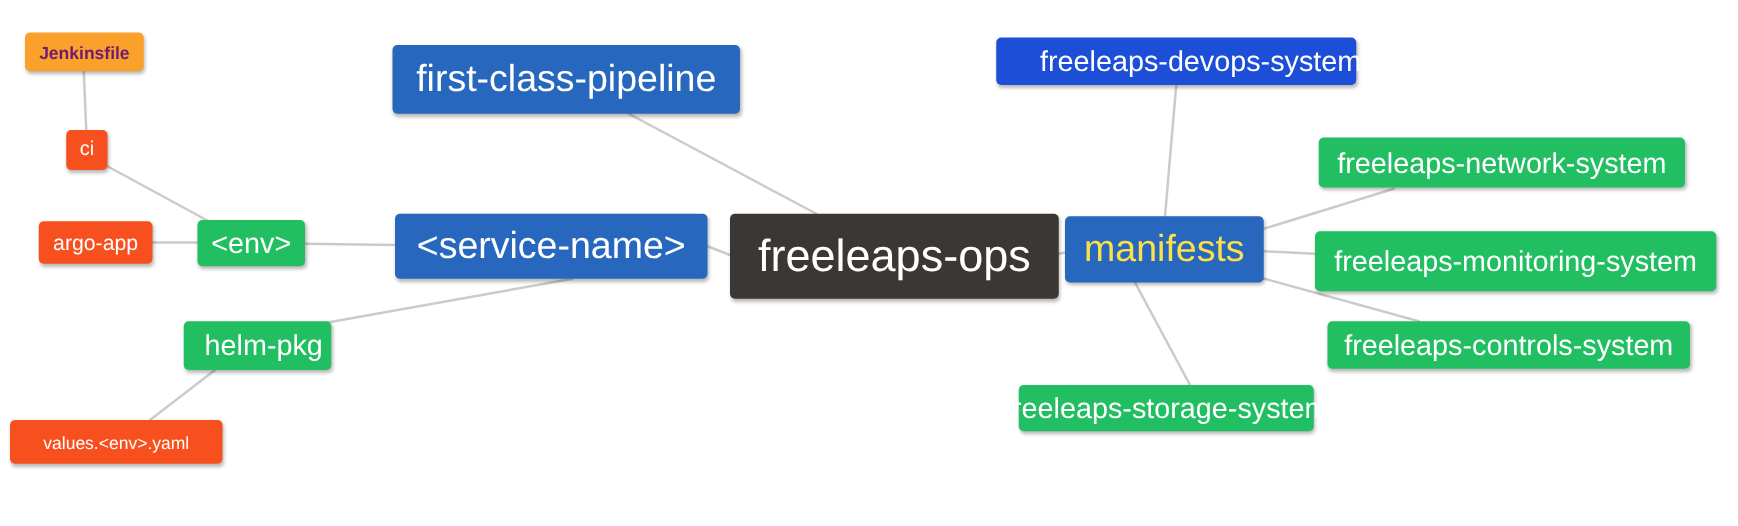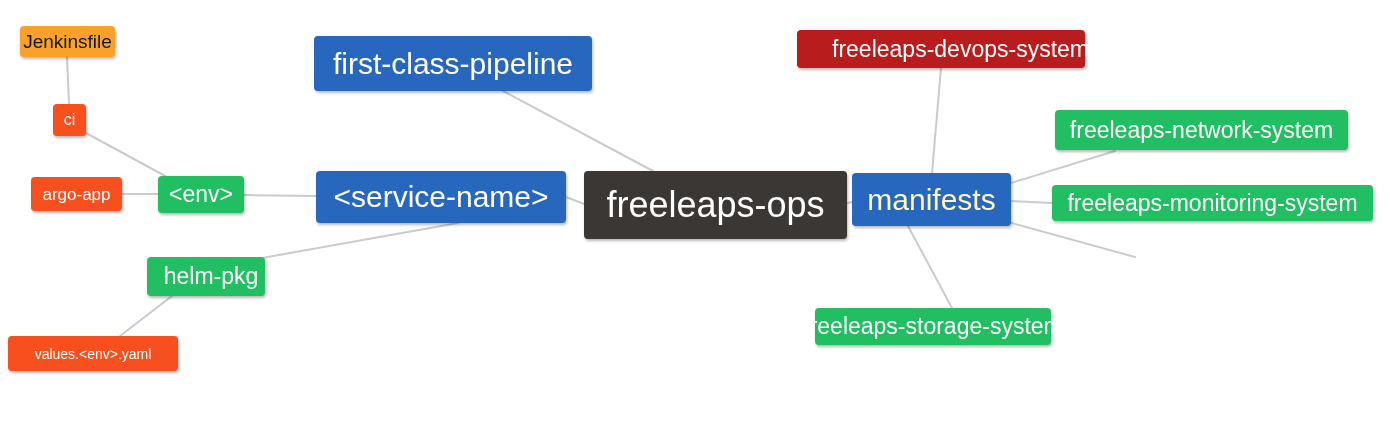--- a/index.html
+++ b/index.html
@@ -53,27 +53,28 @@
       <line x1="503" y1="91" x2="653" y2="171" stroke="#cbcbcb" stroke-width="2" stroke-linecap="round"></line>
       <line x1="566" y1="197" x2="584" y2="204" stroke="#cbcbcb" stroke-width="2" stroke-linecap="round"></line>
       <line x1="843" y1="204" x2="856" y2="201" stroke="#cbcbcb" stroke-width="2" stroke-linecap="round"></line>
       <line x1="932" y1="173" x2="941" y2="68" stroke="#cbcbcb" stroke-width="2" stroke-linecap="round"></line>
       <line x1="1011" y1="183" x2="1115" y2="151" stroke="#cbcbcb" stroke-width="2" stroke-linecap="round"></line>
       <line x1="1011" y1="201" x2="1052" y2="203" stroke="#cbcbcb" stroke-width="2" stroke-linecap="round"></line>
       <line x1="1008" y1="222" x2="1135" y2="257" stroke="#cbcbcb" stroke-width="2" stroke-linecap="round"></line>
       <line x1="908" y1="226" x2="952" y2="308" stroke="#cbcbcb" stroke-width="2" stroke-linecap="round"></line>
     </svg>
 
-<div class="node" style="left: 20px; top: 26px; width: 95px; height: 31px; font-size: 19px; background: rgb(249, 161, 43); color: #0f172a;">Jenkinsfile</div>
+<div class="node" style="left: 20px; top: 26px; width: 95px; height: 31px; font-size: 14px; background: rgb(249, 161, 43); color: #701a75; font-weight: bold;">Jenkinsfile</div>
     <div class="node" style="left: 53px; top: 104px; width: 33px; height: 32px; font-size: 16px; background: rgb(247, 80, 30); color: rgb(255, 255, 255);">ci</div>
     <div class="node" style="left: 31px; top: 177px; width: 91px; height: 34px; font-size: 17px; background: rgb(247, 80, 30); color: rgb(255, 255, 255);">argo-app</div>
     <div class="node" style="left: 158px; top: 176px; width: 86px; height: 37px; font-size: 23px; background: rgb(34, 190, 98); color: rgb(255, 255, 255);">&lt;env&gt;</div>
     <div class="node" style="left: 314px; top: 36px; width: 278px; height: 55px; font-size: 30px; background: rgb(39, 104, 190); color: rgb(255, 255, 255);">first-class-pipeline</div>
     <div class="node" style="left: 316px; top: 171px; width: 250px; height: 52px; font-size: 30px; background: rgb(39, 104, 190); color: rgb(255, 255, 255); text-align: center;">&lt;service-name&gt;</div>
     <div class="node" style="left: 584px; top: 171px; width: 263px; height: 68px; font-size: 36px; background: rgb(59, 55, 53); color: rgb(255, 255, 255);">freeleaps-ops</div>
-    <div class="node" style="left: 852px; top: 173px; width: 159px; height: 53px; font-size: 30px; background: rgb(39, 104, 190); color: #fef9c3;">manifests</div>
-    <div class="node" style="left: 797px; top: 30px; width: 288px; height: 38px; font-size: 23px; background: #b91c1c; color: rgb(255, 255, 255); padding-left: 39px;">freeleaps-devops-system</div>
+    <div class="node" style="left: 852px; top: 173px; width: 159px; height: 53px; font-size: 30px; background: rgb(39, 104, 190); color: #fde047;">manifests</div>
+    <div class="node" style="left: 797px; top: 30px; width: 288px; height: 38px; font-size: 23px; background: #1d4ed8; color: rgb(255, 255, 255); padding-left: 39px;">freeleaps-devops-system</div>
     <div class="node" style="left: 1055px; top: 110px; width: 293px; height: 40px; font-size: 23px; background: rgb(34, 190, 98); color: rgb(255, 255, 255);">freeleaps-network-system</div>
-    <div class="node" style="left: 1052px; top: 185px; width: 321px; height: 36px; font-size: 23px; background: rgb(34, 190, 98); color: rgb(255, 255, 255);">freeleaps-monitoring-system</div>
+    <div class="node" style="left: 1052px; top: 185px; width: 321px; height: 48px; font-size: 23px; background: rgb(34, 190, 98); color: rgb(255, 255, 255);">freeleaps-monitoring-system</div>
+    <div class="node" style="left: 1062px; top: 257px; width: 290px; height: 38px; font-size: 23px; background: rgb(34, 190, 98); color: rgb(255, 255, 255);">freeleaps-controls-system</div>
     <div class="node" style="left: 815px; top: 308px; width: 236px; height: 37px; font-size: 23px; background: rgb(34, 190, 98); color: rgb(255, 255, 255);">freeleaps-storage-system</div>
     <div class="node" style="left: 147px; top: 257px; width: 118px; height: 39px; font-size: 23px; background: rgb(34, 190, 98); color: rgb(255, 255, 255); padding-left: 10px;">helm-pkg</div>
     <div class="node" style="left: 8px; top: 336px; width: 170px; height: 35px; font-size: 14px; background: rgb(247, 80, 30); color: rgb(255, 255, 255);">values.&lt;env&gt;.yaml</div>
   </div>
 
 </body></html>

